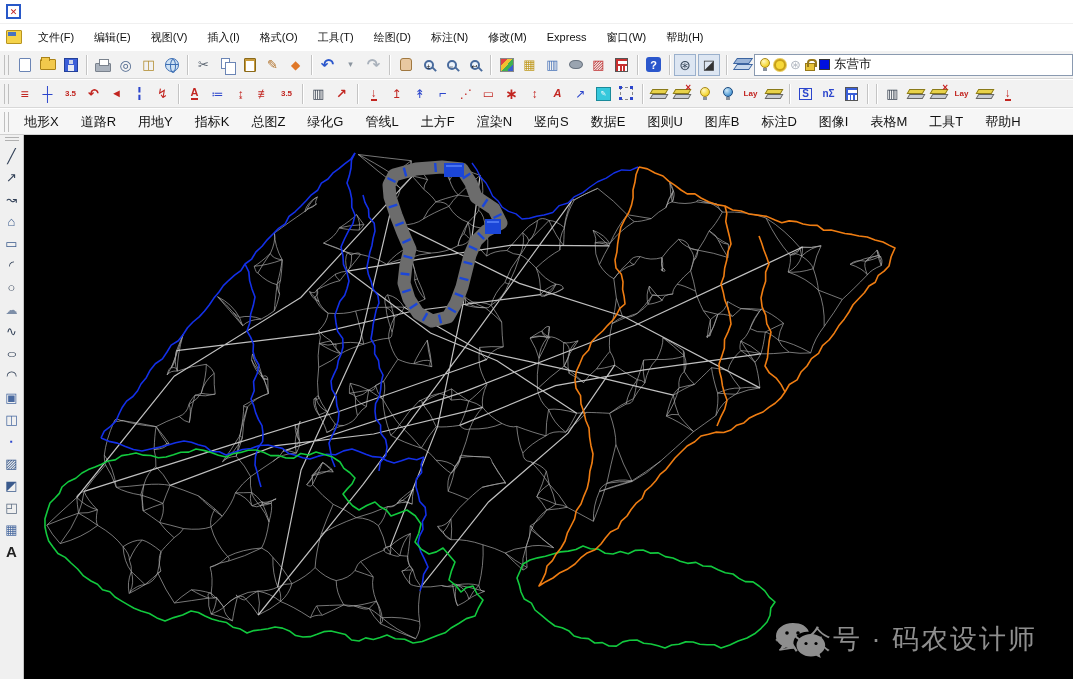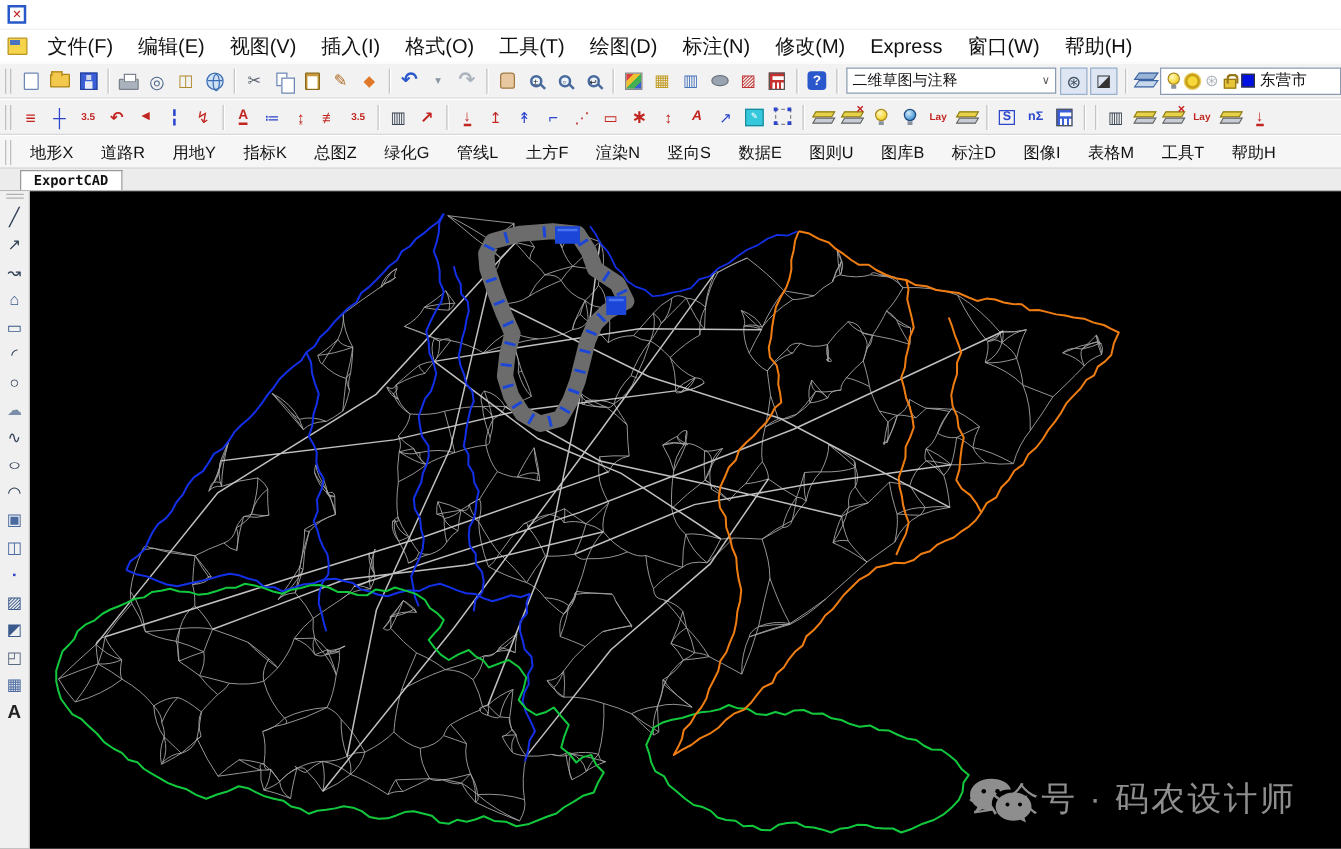--- a/index.html
+++ b/index.html
@@ -9,21 +9,21 @@
 
   
   .titlebar { height:24px; background:#fff; display:flex; align-items:center; padding-left:6px; gap:6px; flex:0 0 auto; border-bottom:1px solid #f0f0f0; }
   .appicon { width:15px; height:15px; background:#fff; border:2px solid #2858c8; color:#c02020; font-size:9px; font-weight:bold; display:flex; align-items:center; justify-content:center; }
   .title-text { font-size:12px; color:#000; white-space:nowrap; }
 
   
   .menubar { height:26px; background:#fff; display:flex; align-items:center; padding-left:4px; flex:0 0 auto; }
   .menubar .micon { width:16px; height:14px; background:#f5d34a; border:1px solid #b89420; border-radius:1px; margin:0 6px 0 2px; position:relative; }
   .menubar .micon:before { content:""; position:absolute; left:1px; top:1px; width:8px; height:4px; background:#4a74c0; }
-  .menu-item { padding:4px 10px; cursor:default; white-space:nowrap; font-size:16px; }
+  .menu-item { padding:4px 10px; cursor:default; white-space:nowrap; font-size:11px; }
 
   
   .toolbar { height:29px; background:#f2f2f2; border-top:1px solid #fff; border-bottom:1px solid #d8d8d8; display:flex; align-items:center; padding-left:2px; flex:0 0 auto; position:relative; }
   .tgrip { width:5px; height:20px; margin:0 4px 0 2px; border-left:1px solid #bfbfbf; border-right:1px solid #bfbfbf; }
   .tsep { width:1px; height:20px; background:#c4c4c4; margin:0 4px; box-shadow:1px 0 0 #fff; }
   .tbtn { width:23px; height:23px; display:flex; align-items:center; justify-content:center; position:relative; border:1px solid transparent; }
   .tbtn .char { line-height:1; }
   .tbtn .ov { position:absolute; right:1px; top:0; color:#c82020; font-weight:bold; font-size:10px; line-height:1; }
   .boxed { border:1px solid #2b45cc; padding:0 2px; }
 
@@ -203,24 +203,20 @@
         </span>
         <span class="tbtn">
           <span class="k-calcR"></span>
         </span>
         <span class="tsep"></span>
         <span class="tbtn">
           <span class="k-help">?</span>
         </span>
       </span>
     <span class="tsep"></span>
-    <div class="combo">
-      <span class="cval">二维草图与注释</span>
-      <span class="chev">∨</span>
-    </div>
     <span id="tb1-wsbtns" style="display:flex;align-items:center;">
         <span class="tbtn sqbtn">
           <span class="char" style="color: rgb(58, 74, 92); font-size: 14px;">⊛</span>
         </span>
         <span class="tbtn sqbtn">
           <span class="char" style="color: rgb(51, 51, 51); font-size: 13px;">◪</span>
         </span>
       </span>
     <span class="tsep"></span>
     <span id="tb1-layerspal" style="display:flex;align-items:center;">
@@ -398,23 +394,20 @@
         <span class="menu-item">图则U</span>
         <span class="menu-item">图库B</span>
         <span class="menu-item">标注D</span>
         <span class="menu-item">图像I</span>
         <span class="menu-item">表格M</span>
         <span class="menu-item">工具T</span>
         <span class="menu-item">帮助H</span>
       </span>
   </div>
 
-  <div class="tabrow">
-    <span class="dwg-tab">ExportCAD</span>
-  </div>
 
   <div class="main">
     <div class="drawbar">
       <span class="dgrip"></span>
       <span id="drawbar-items" style="display:flex;flex-direction:column;align-items:center;">
           <span class="dbtn">
             <span class="char" style="color: rgb(47, 62, 85); font-size: 14px;">╱</span>
           </span>
           <span class="dbtn">
             <span class="char" style="color: rgb(47, 62, 85); font-size: 13px;">↗</span>

